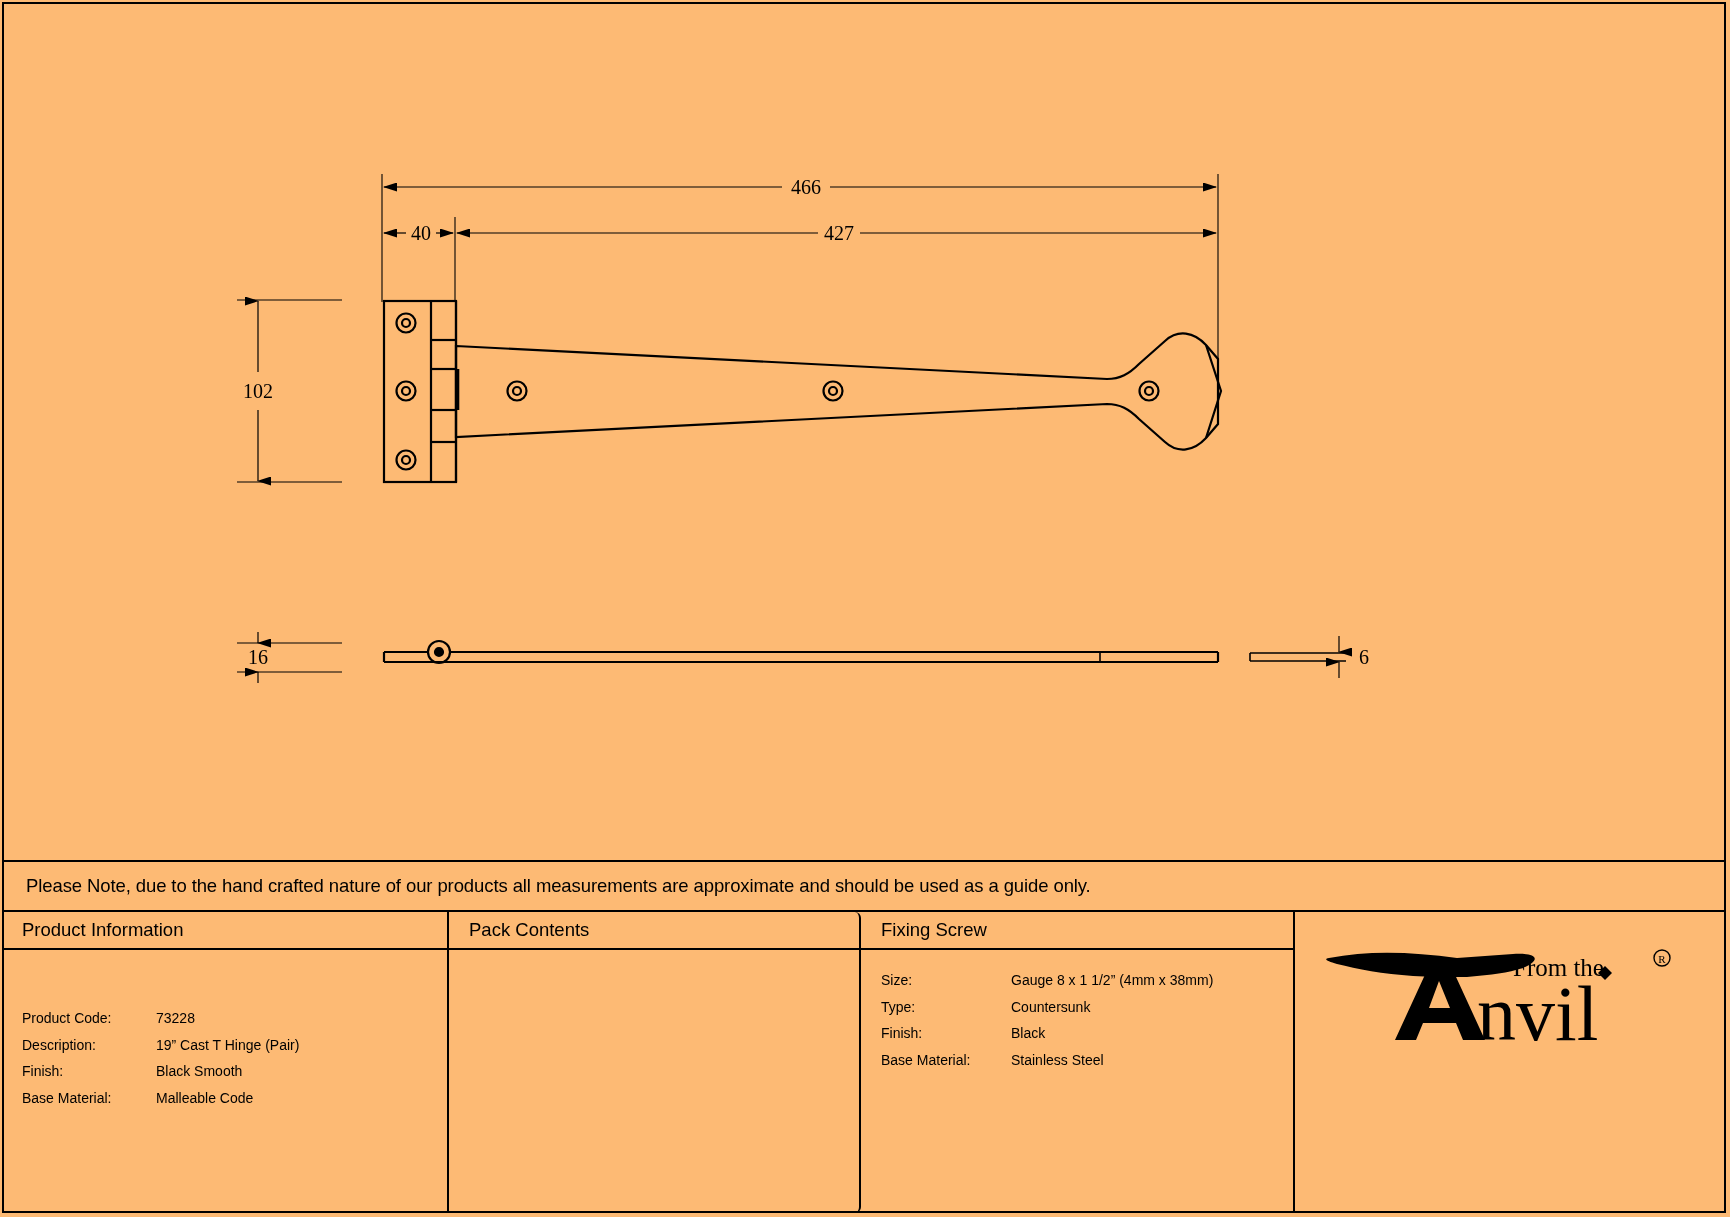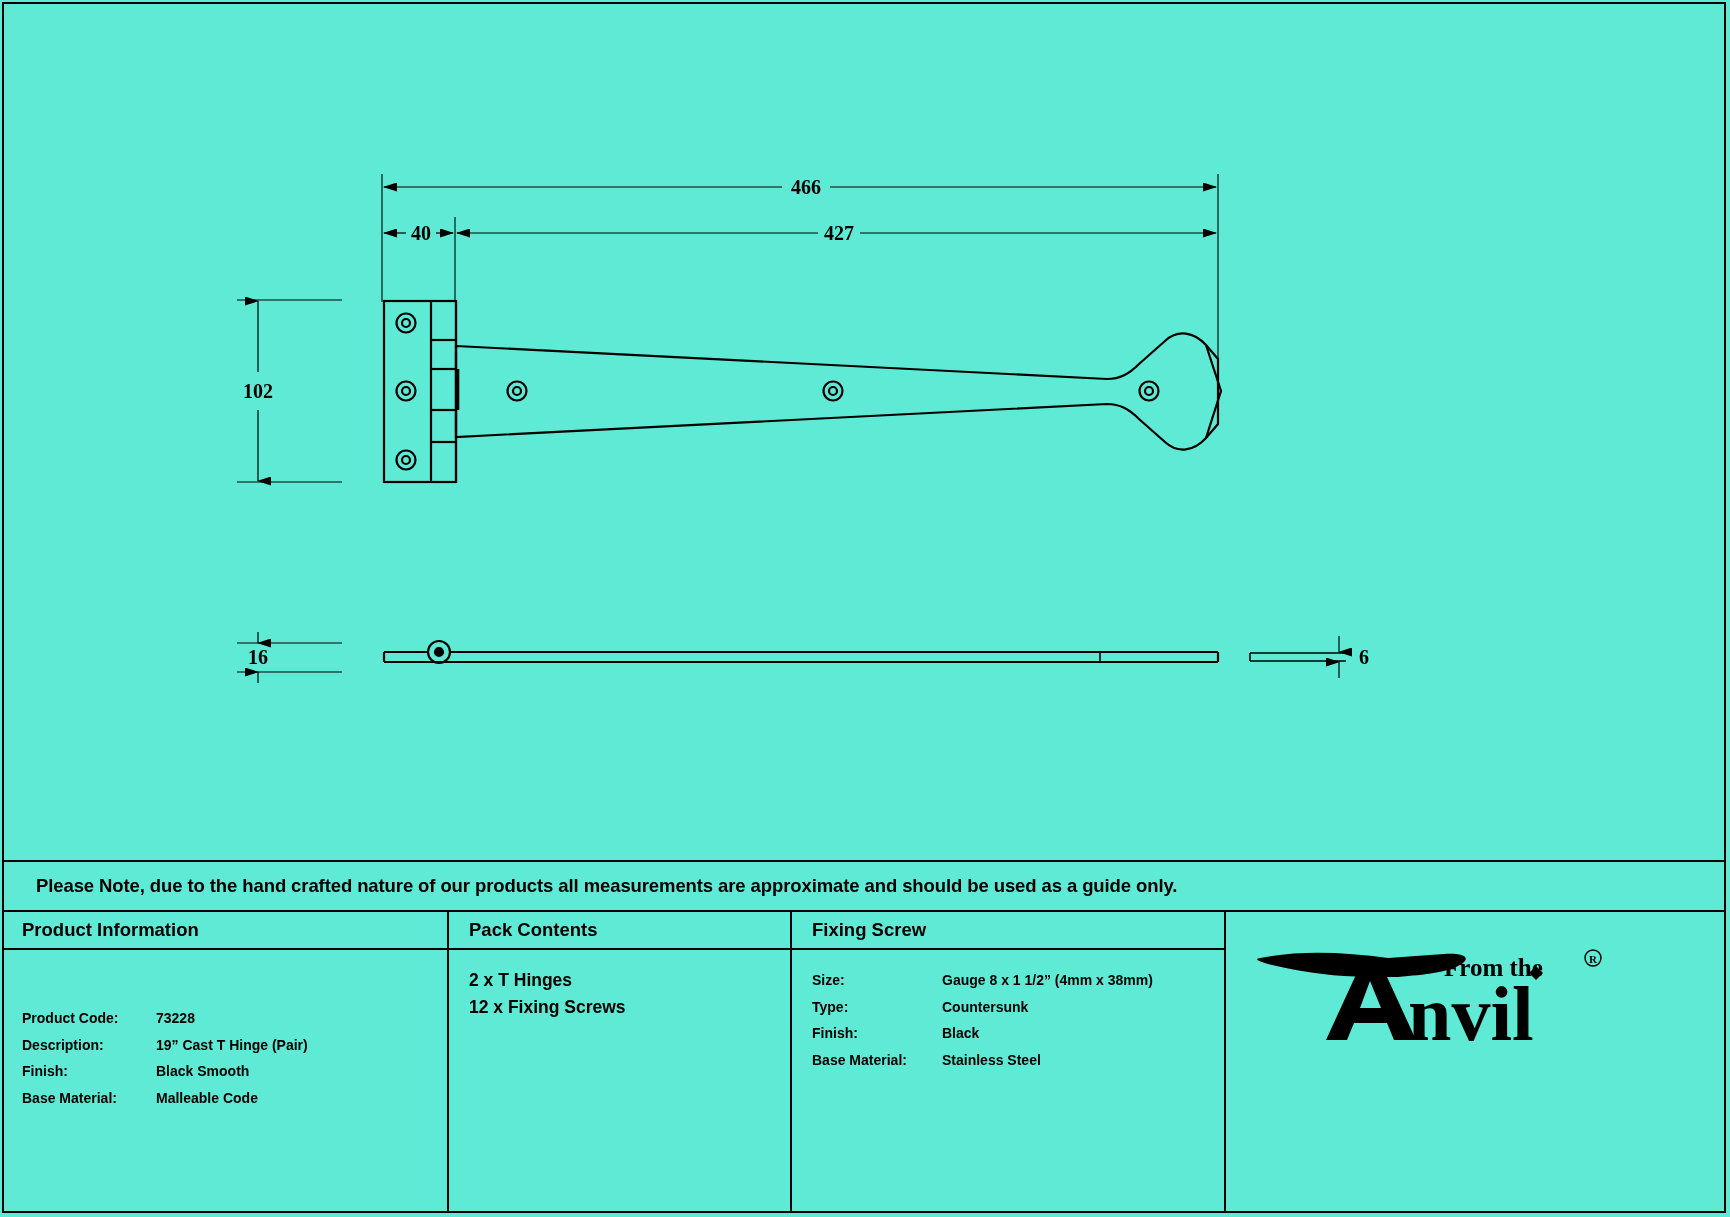--- a/index.html
+++ b/index.html
@@ -8,23 +8,22 @@
     background: #ffffff;
   }
   body {
     font-family: "Liberation Sans", sans-serif;
     color: #000000;
   }
   #page {
     position: relative;
     width: 1730px;
     height: 1217px;
-    background: #5eead4;
+    background: #fdba74;
     overflow: hidden;
-    font-weight: bold;
   }
   
   #frame {
     position: absolute;
     left: 2px;
     top: 2px;
     width: 1724px;
     height: 1211px;
     border: 2px solid #000;
     box-sizing: border-box;
@@ -48,40 +47,40 @@
     height: 353px;
     box-sizing: border-box;
     border-top: 2px solid #000;
   }
   #note-row {
     height: 50px;
     box-sizing: border-box;
     border-bottom: 2px solid #000;
     display: flex;
     align-items: center;
-    padding-left: 34px;
+    padding-left: 24px;
   }
   #note-row .note-text {
     font-size: 18.5px;
     letter-spacing: -0.1px;
   }
   #cols {
     display: flex;
     height: 301px;
     box-sizing: border-box;
   }
   .col {
     box-sizing: border-box;
     border-right: 2px solid #000;
     display: flex;
     flex-direction: column;
   }
   .col.last { border-right: none; }
   .col-1 { width: 447px; gap: 38px; }
-  .col-2 { width: 343px; }
+  .col-2 { width: 412px; border-radius: 6px; }
   .col-3 { width: 434px; justify-content: center; }
   .col-4 { width: 429px; }
   .col-head {
     height: 38px;
     box-sizing: border-box;
     border-bottom: 2px solid #000;
     display: flex;
     align-items: center;
     padding-left: 20px;
     font-size: 18.5px;
@@ -272,24 +271,20 @@
           </div>
           <div class="kv">
             <span class="k">Base Material:</span>
             <span class="v">Malleable Code</span>
           </div>
         </div>
       </div>
 
       <div class="col col-2">
         <div class="col-head">Pack Contents</div>
-        <div class="col-body">
-          <div class="plain">2 x T Hinges</div>
-          <div class="plain">12 x Fixing Screws</div>
-        </div>
       </div>
 
       <div class="col col-3">
         <div class="col-head">Fixing Screw</div>
         <div class="col-body">
           <div class="kv">
             <span class="k">Size:</span>
             <span class="v">Gauge 8 x 1 1/2” (4mm x 38mm)</span>
           </div>
           <div class="kv">

